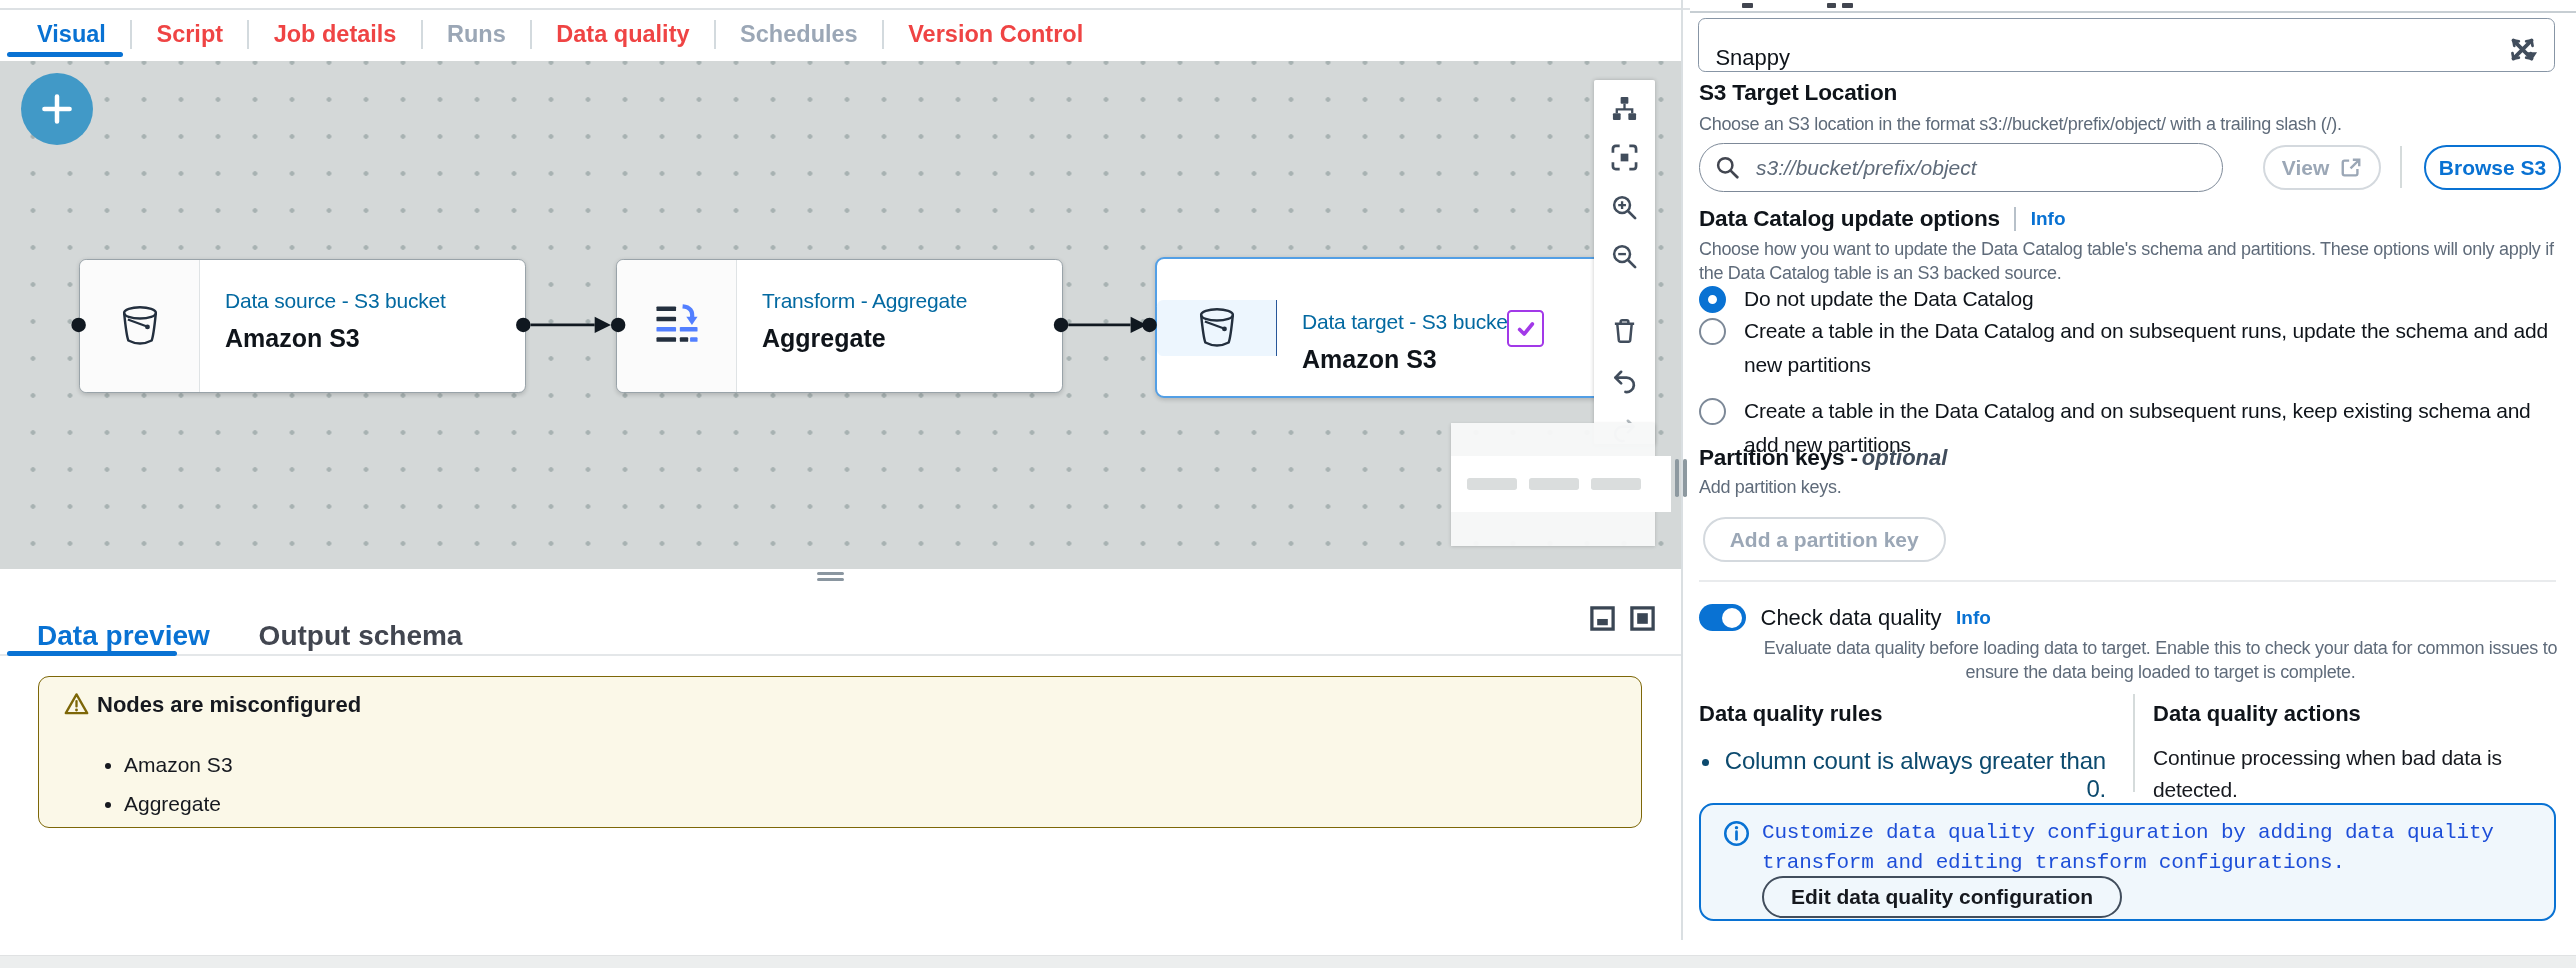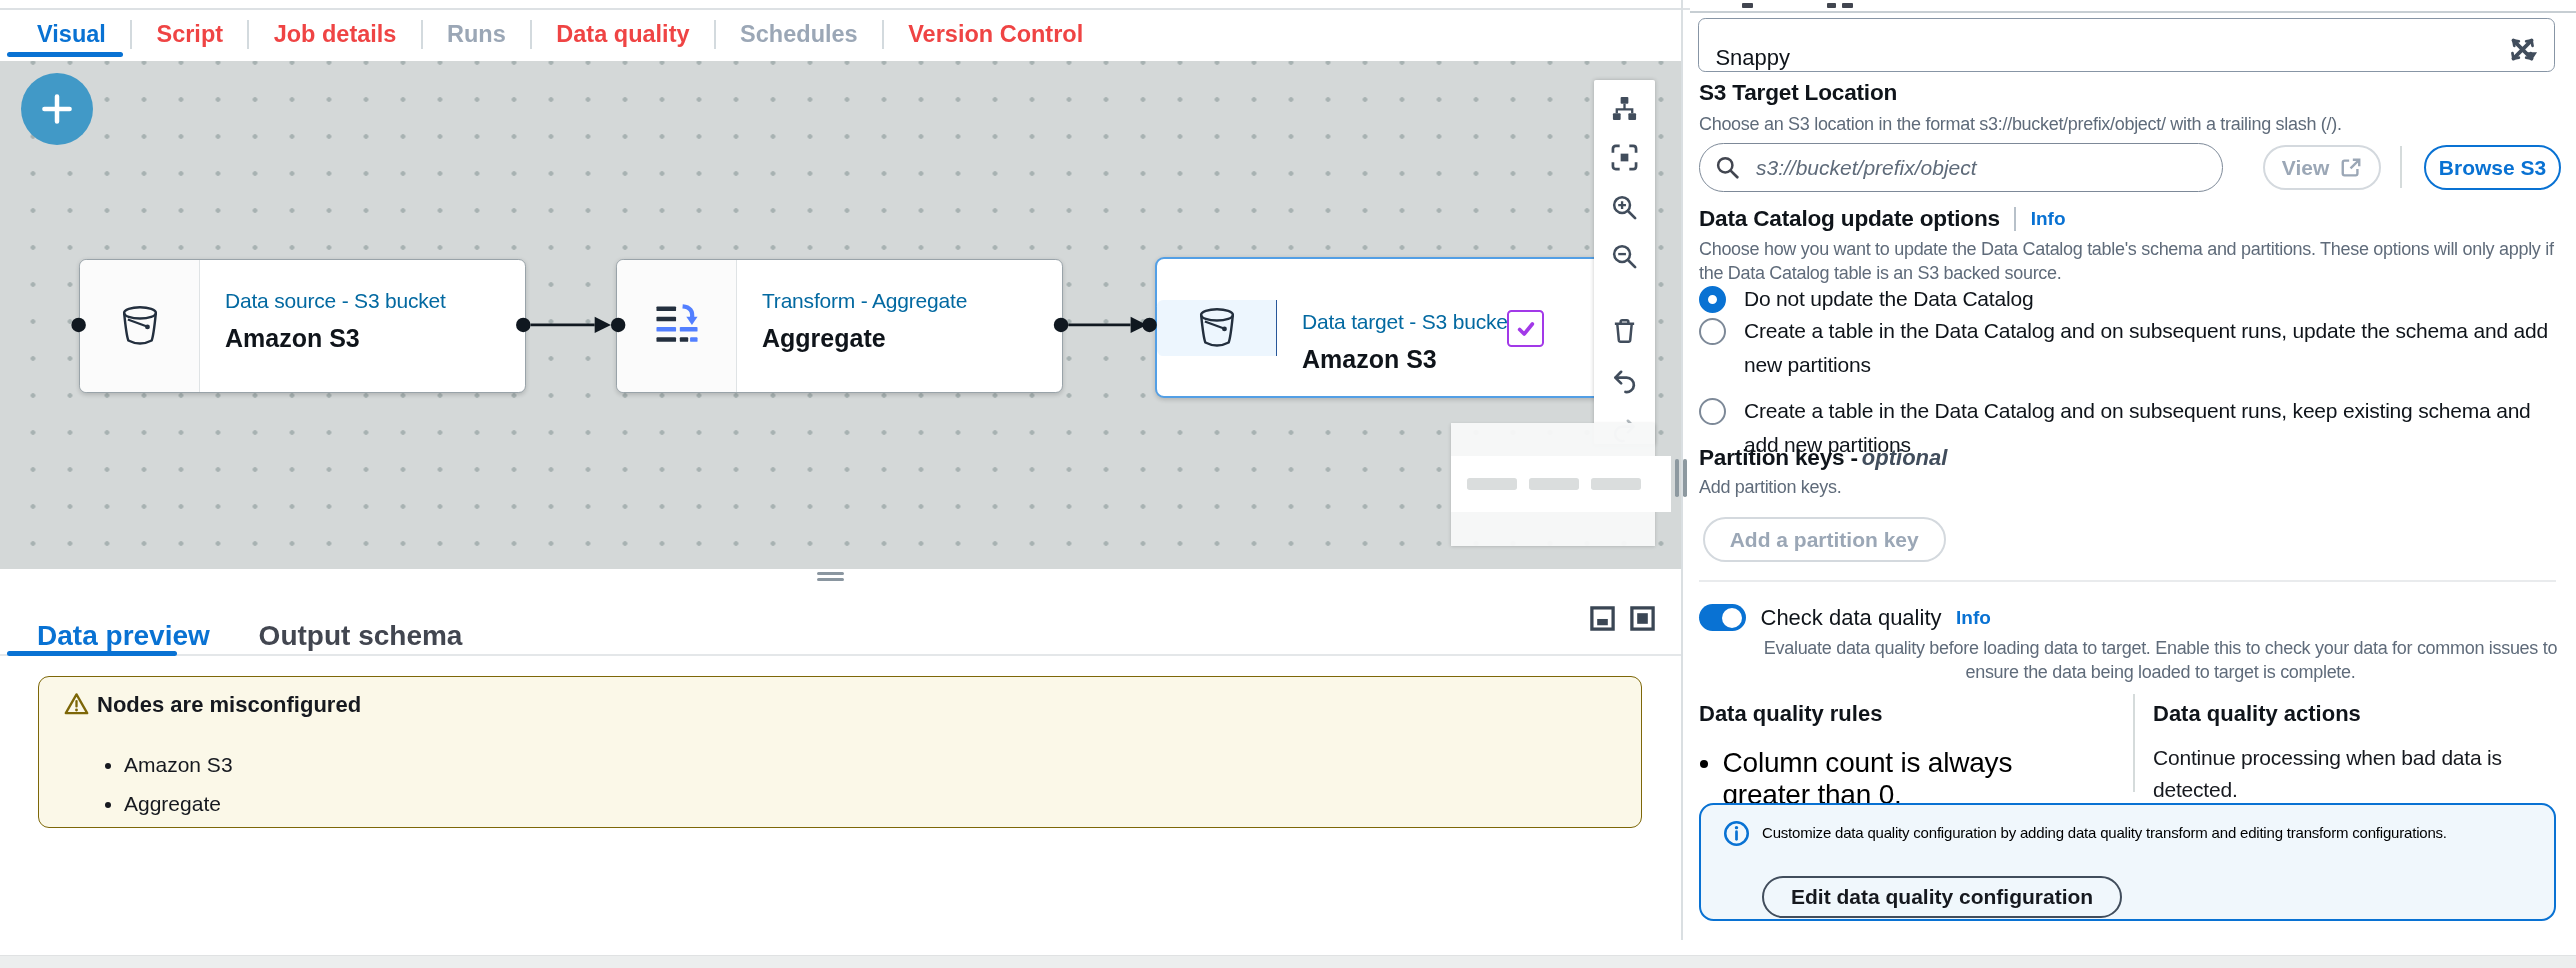--- a/index.html
+++ b/index.html
@@ -95,24 +95,24 @@
   .radio.sel{border:9px solid #0972d3;}
   .radio.unsel{border:2.7px solid #7d8998;}
   .radiorow{position:absolute;left:9px;display:flex;gap:18px;align-items:flex-start;}
   .radiolbl{font-size:21px;color:#0f141a;line-height:34px;max-width:818px;letter-spacing:-0.2px;margin-top:-3.6px;}
   .optional{font-style:italic;font-weight:bold;color:#414d5c;font-size:22px;}
   .divider2{position:absolute;top:580px;left:9px;width:857px;height:1.8px;background:#e9ebed;}
   .toggle{width:47px;height:27px;border-radius:13.6px;background:#0972d3;position:relative;flex:none;cursor:pointer;}
   .toggle .knob{position:absolute;right:3.6px;top:3.6px;width:20px;height:20px;border-radius:50%;background:#fff;}
   .collbl{font-size:22px;font-weight:bold;color:#0f141a;}
   .coldiv{position:absolute;left:443px;top:694px;width:1.8px;height:98px;background:#d5dbdb;}
-  .bullist{margin:0;padding-left:23.5px;font-size:28px;color:#000000;letter-spacing:-0.2px;}
+  .bullist{margin:0;padding-left:23.5px;font-size:24px;color:#0c4a6e;letter-spacing:-0.2px;text-align:right;}
   .infobox{position:absolute;top:803px;left:9px;width:857px;height:118px;border:2.7px solid #0972d3;
            border-radius:14.5px;background:#f0f7fc;box-sizing:border-box;}
-  .infotext{position:absolute;left:61px;top:12.7px;width:732px;font-size:15px;color:#000000;line-height:30px;letter-spacing:-0.2px;}
+  .infotext{position:absolute;left:61px;top:12.7px;width:732px;font-size:21px;color:#1d4ed8;line-height:30px;letter-spacing:-0.2px;font-family:Liberation Mono, monospace;}
   .footstrip{position:absolute;bottom:0;left:0;width:2576px;height:12.7px;background:#eceeee;border-top:1.8px solid #e0e2e3;}
 </style>
 </head>
 <body>
 
 <div id="app">
 
   <div class="topline"></div>
 
   <div class="tabbar">

